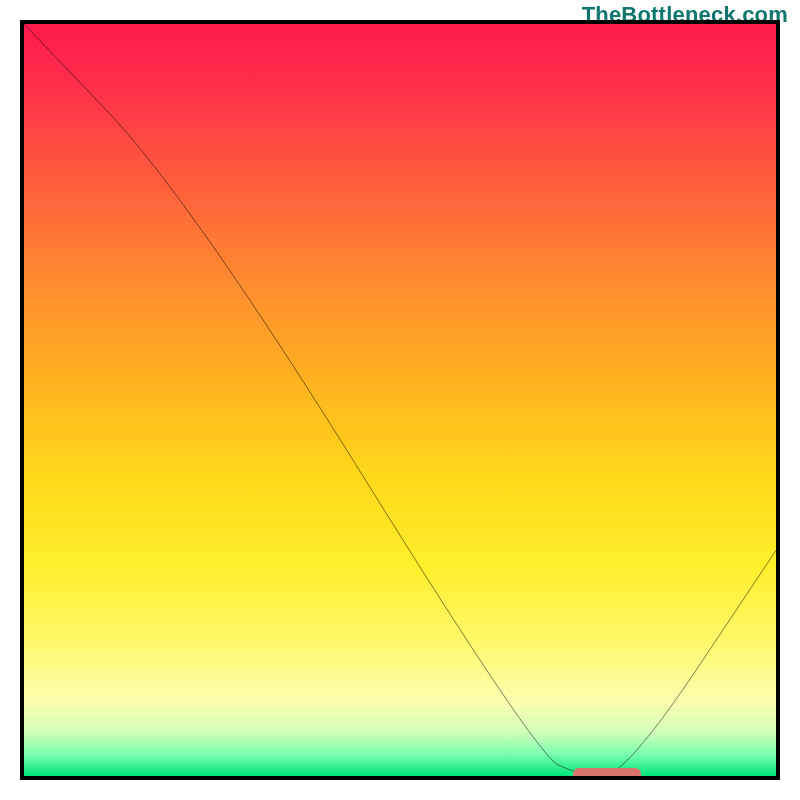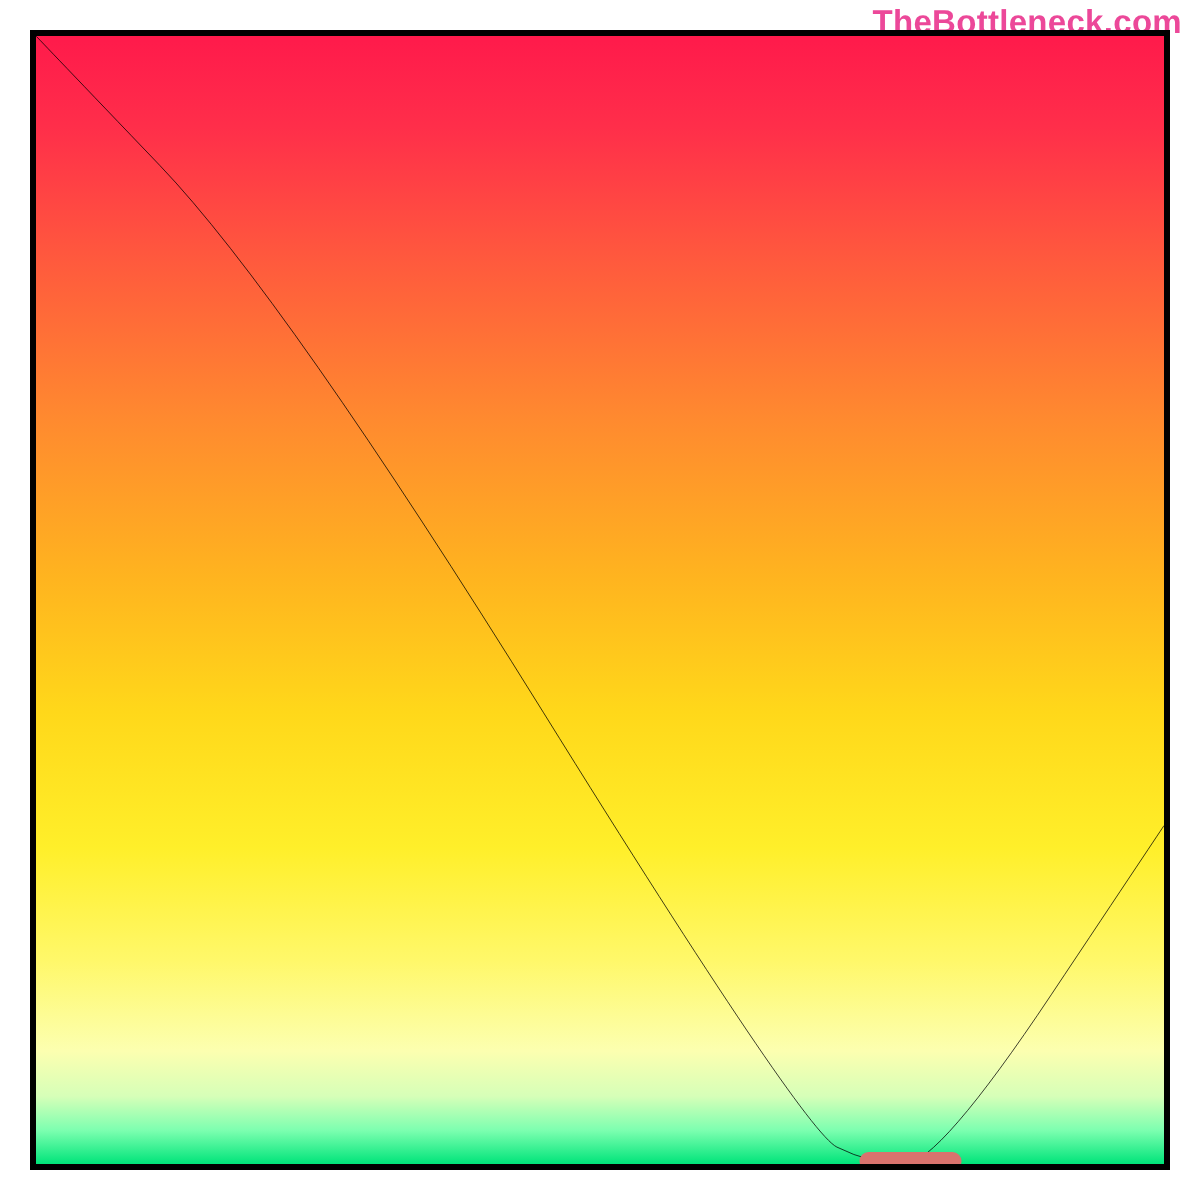--- a/index.html
+++ b/index.html
@@ -15,21 +15,21 @@
     position: relative;
     width: 800px;
     height: 800px;
   }
   .watermark {
     position: absolute;
     top: 2px;
     right: 12px;
     font-size: 22px;
     font-weight: bold;
-    color: #ec4899;
+    color: #0f766e;
     letter-spacing: 0.2px;
   }
   .plot-frame {
     position: absolute;
     left: 20px;
     top: 20px;
     width: 760px;
     height: 760px;
     border: 4px solid #000;
     box-sizing: border-box;

